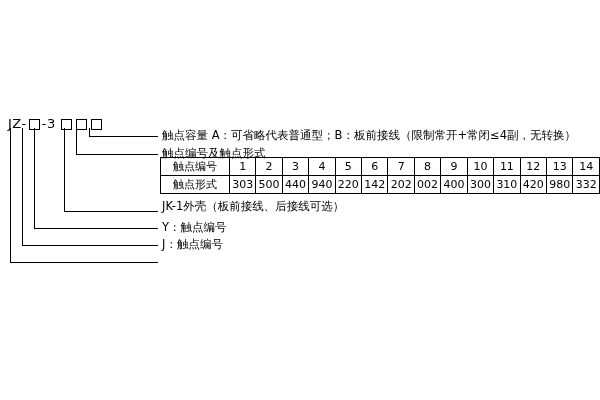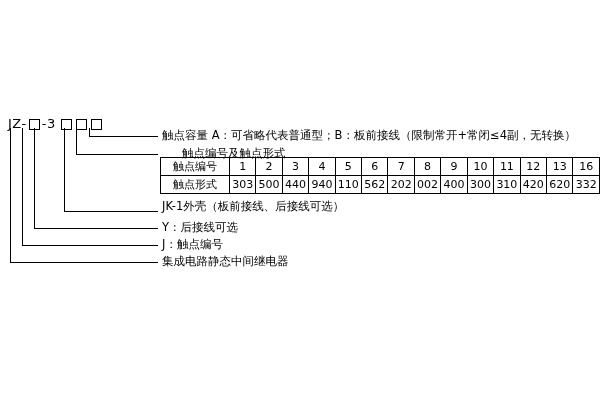--- a/index.html
+++ b/index.html
@@ -121,60 +121,59 @@
   <div class="vline" style="left:34px; top:128px; height:100px;"></div>
   <div class="hline" style="left:34px; top:228px; width:124px;"></div>
 
   <div class="vline" style="left:22px; top:128px; height:117px;"></div>
   <div class="hline" style="left:22px; top:245px; width:136px;"></div>
 
   <div class="vline" style="left:10px; top:128px; height:134px;"></div>
   <div class="hline" style="left:10px; top:262px; width:148px;"></div>
 
   <div class="note" style="left:162px; top:129px;">触点容量  A：可省略代表普通型；B：板前接线（限制常开+常闭≤4副，无转换）</div>
-  <div class="note" style="left:162px; top:147px;margin-left:20px;">触点编号及触点形式</div>
+  <div class="note" style="left:162px; top:147px;">触点编号及触点形式</div>
   <div class="note" style="left:162px; top:200px;">JK-1外壳（板前接线、后接线可选）</div>
-  <div class="note" style="left:162px; top:221px;">Y：后接线可选</div>
+  <div class="note" style="left:162px; top:221px;">Y：触点编号</div>
   <div class="note" style="left:162px; top:238px;">J：触点编号</div>
-  <div class="note" style="left:162px; top:255px;">集成电路静态中间继电器</div>
 
   <div class="tbl-wrap">
     <table class="contact-table">
       <tbody>
         <tr>
           <td class="head">触点编号</td>
           <td class="cell">1</td>
           <td class="cell">2</td>
           <td class="cell">3</td>
           <td class="cell">4</td>
           <td class="cell">5</td>
           <td class="cell">6</td>
           <td class="cell">7</td>
           <td class="cell">8</td>
           <td class="cell">9</td>
           <td class="cell">10</td>
           <td class="cell">11</td>
           <td class="cell">12</td>
           <td class="cell">13</td>
-          <td class="cell">16</td>
+          <td class="cell">14</td>
         </tr>
         <tr>
           <td class="head">触点形式</td>
           <td class="cell">303</td>
           <td class="cell">500</td>
           <td class="cell">440</td>
           <td class="cell">940</td>
-          <td class="cell">110</td>
-          <td class="cell">562</td>
+          <td class="cell">220</td>
+          <td class="cell">142</td>
           <td class="cell">202</td>
           <td class="cell">002</td>
           <td class="cell">400</td>
           <td class="cell">300</td>
           <td class="cell">310</td>
           <td class="cell">420</td>
-          <td class="cell">620</td>
+          <td class="cell">980</td>
           <td class="cell">332</td>
         </tr>
       </tbody>
     </table>
   </div>
 
 </div>
 
 </body></html>

